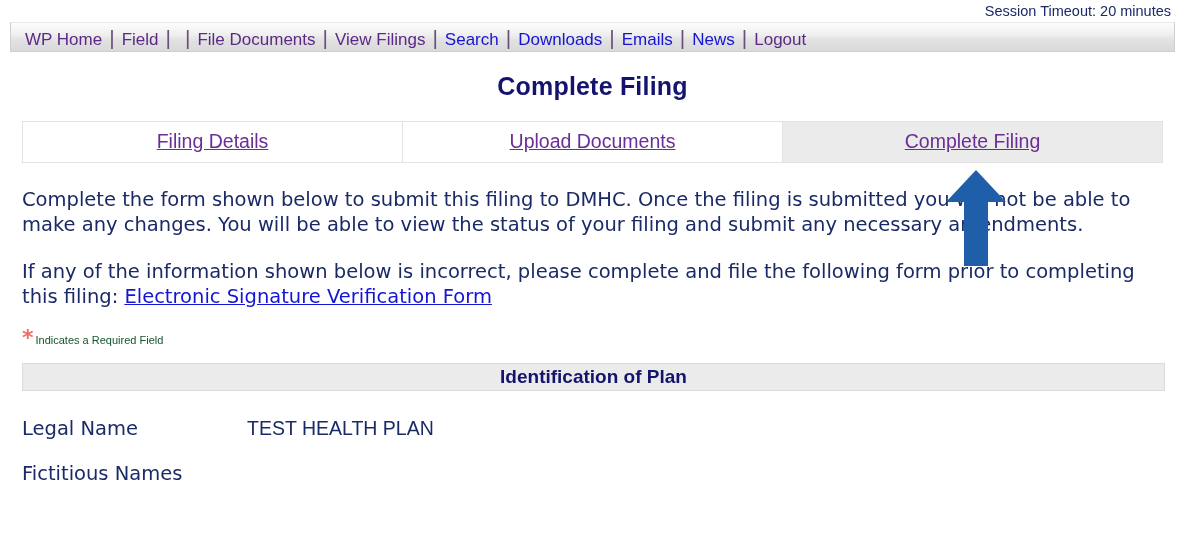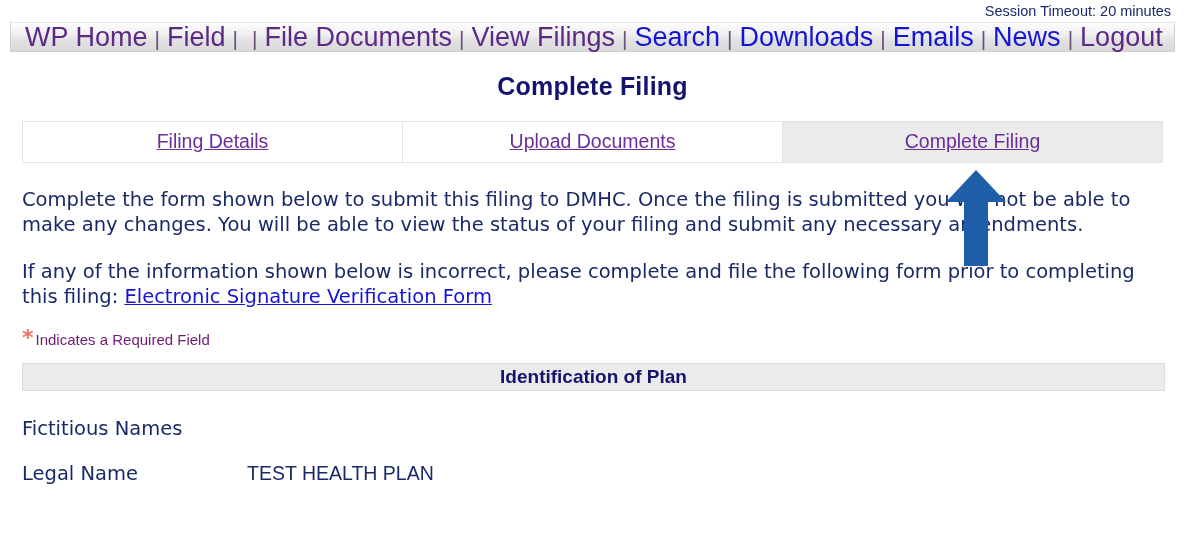--- a/index.html
+++ b/index.html
@@ -44,21 +44,21 @@
     display: flex;
     align-items: center;
     padding-left: 14px;
   }
   .nav-list {
     display: flex;
     align-items: baseline;
     white-space: nowrap;
   }
   .nav-link {
-    font-size: 27px;
+    font-size: 17px;
     font-family: "Liberation Sans", sans-serif;
     text-decoration: none;
     cursor: pointer;
     line-height: 1;
     text-align: right;
   }
   .nav-link.visited { color: #5c2a86; }
   .nav-link.unvisited { color: #1414d6; }
   .nav-sep {
     font-size: 21px;
@@ -133,22 +133,22 @@
     align-items: flex-start;
   }
   .asterisk {
     color: #ee6f63;
     font-size: 22px;
     line-height: 14px;
     font-weight: bold;
     font-family: "DejaVu Sans", sans-serif;
   }
   .required-text {
-    font-size: 15px;
-    color: #701a75;
+    font-size: 11px;
+    color: #14532d;
     font-family: "Liberation Sans", sans-serif;
     padding-left: 2px;
     line-height: 18px;
   }
 
   
   .section-banner {
     margin: 14px 20px 0 22px;
     height: 28px;
     background: #ebebeb;
@@ -253,26 +253,26 @@
     <span class="required-text">Indicates a Required Field</span>
   </div>
 </div>
 
 <div class="section-banner">
   <span class="section-banner-text">Identification of Plan</span>
 </div>
 
 <div class="field-rows" id="field-rows">
     <div class="field-row">
+      <div class="field-label">Legal Name</div>
+      <div class="field-value">TEST HEALTH PLAN</div>
+    </div>
+    <div class="field-row">
       <div class="field-label">Fictitious Names</div>
       <div class="field-value"></div>
-    </div>
-    <div class="field-row">
-      <div class="field-label">Legal Name</div>
-      <div class="field-value">TEST HEALTH PLAN</div>
     </div>
   </div>
 
 <div class="annotation-arrow">
   <svg width="60" height="96" viewBox="0 0 60 96" xmlns="http://www.w3.org/2000/svg">
     <polygon points="30,0 60,32 42,32 42,96 18,96 18,32 0,32" fill="#1f5fa9"></polygon>
   </svg>
 </div>
 
 </body></html>

